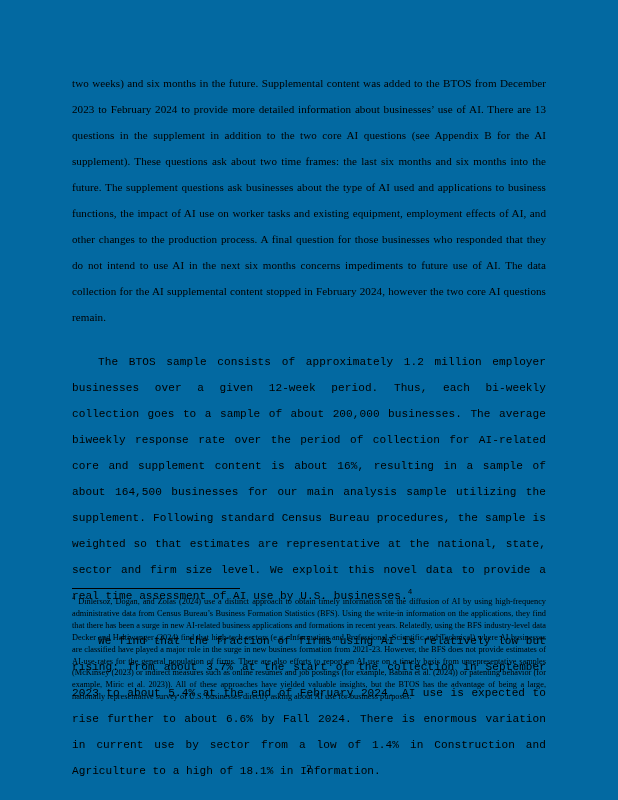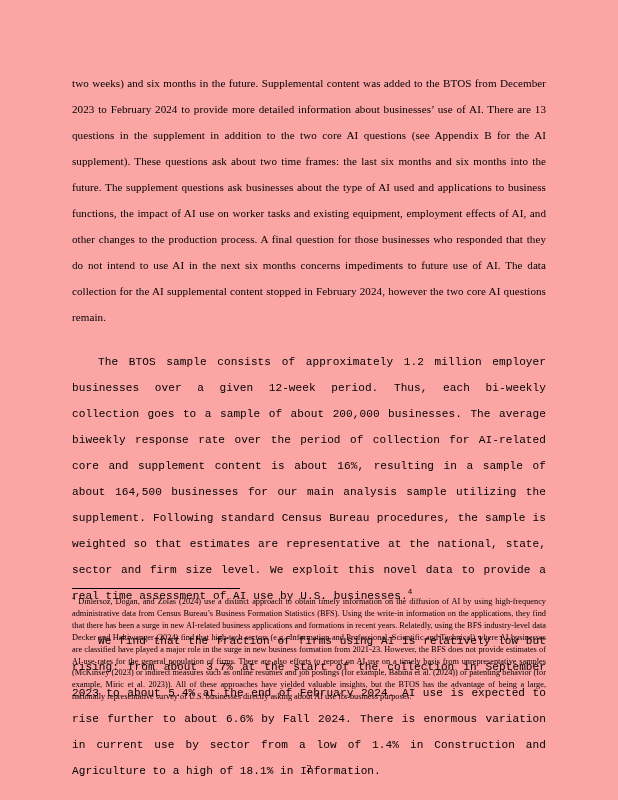--- a/index.html
+++ b/index.html
@@ -6,21 +6,21 @@
     margin: 0;
     padding: 0;
     background: #f0f0f0;
   }
   body {
     font-family: "Liberation Serif", serif;
   }
   .page {
     width: 618px;
     height: 800px;
-    background: #fca5a5;
+    background: #0369a1;
     position: relative;
     box-sizing: border-box;
     margin: 0 auto;
     overflow: hidden;
   }
   .content {
     position: absolute;
     left: 72px;
     right: 72px;
     top: 70px;

